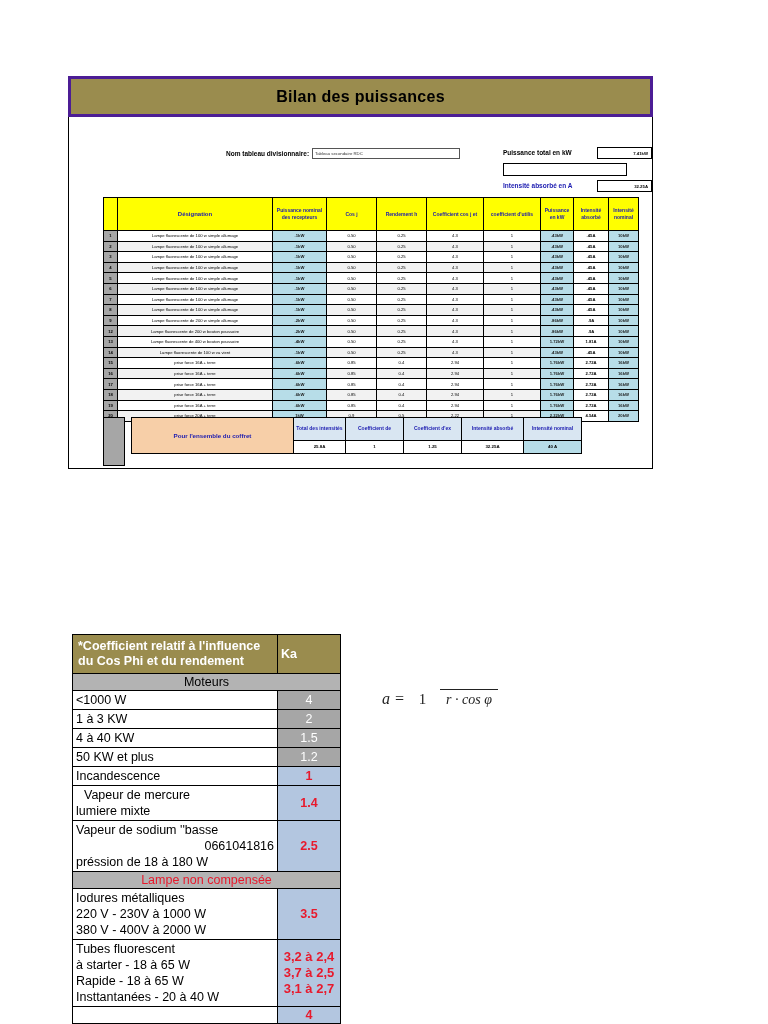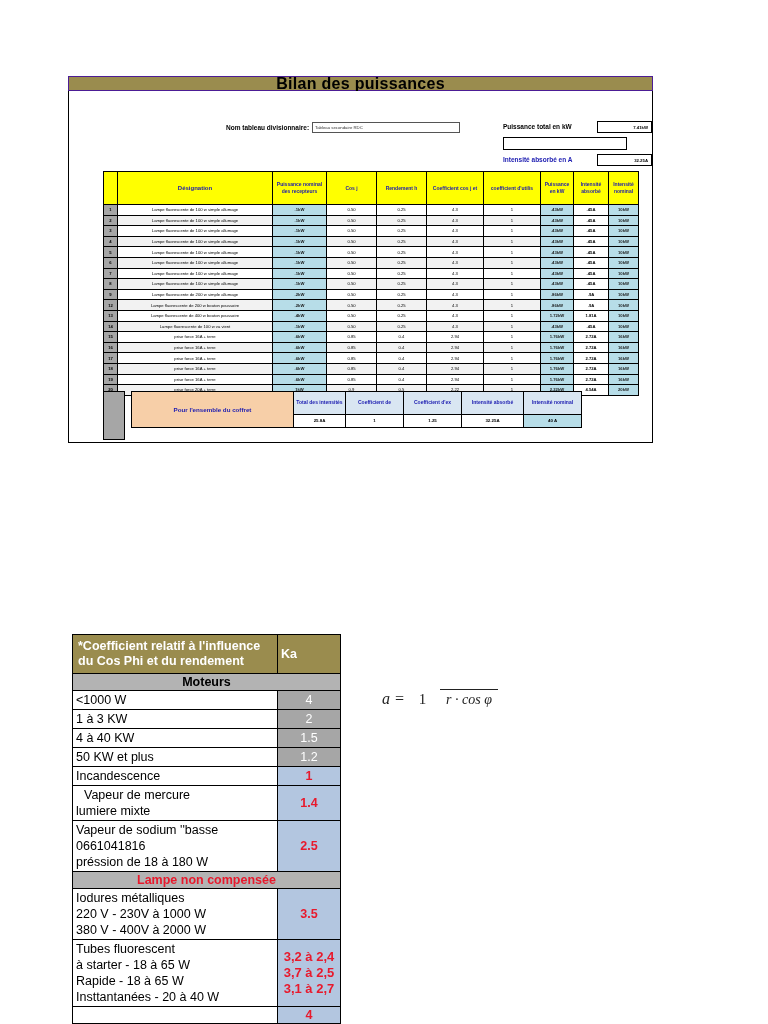--- a/index.html
+++ b/index.html
@@ -11,22 +11,22 @@
     overflow: hidden;
   }
   #page { position: relative; width: 768px; height: 1024px; background:#fff; }
 
   
   .sheet-top {
     position: absolute; left: 68px; top: 76px; width: 585px;
   }
   .title-bar {
     background: #9a8c4e;
-    border: 1px solid #4c1d95;
-    height: 15px;
+    border: 3px solid #4c1d95;
+    height: 41px;
     display: flex; align-items: center; justify-content: center;
     font-size: 16px; font-weight: bold; color: #000;
     letter-spacing: .3px;
   }
   .sheet-body {
     border: 1px solid #000;
     border-top: none;
     background: #fff;
     padding: 0;
     height: 352px;
@@ -145,21 +145,21 @@
     border: 1px solid #000;
     font-size: 12.5px;
     padding: 1px 3px;
     vertical-align: middle;
   }
   .ka-head {
     background:#9a8c4e; color:#fff; font-weight:bold;
   }
   .ka-head .t1 { font-size: 12.5px; line-height: 15px; }
   .ka-sec {
-    background:#b3b3b3; text-align:center; font-weight:bold;
+    background:#b3b3b3; text-align:center; font-weight:normal;
     font-size:12.5px; color:#000;
   }
   .ka-sec.red { color:#e8192c; }
   .ka-lab { background:#ffffff; color:#000; text-align:left; }
   .ka-val-gray { background:#a6a6a6; color:#fff; text-align:center; font-size:13px; }
   .ka-val-blue { background:#b3c6e0; color:#e8192c; text-align:center; font-weight:bold; font-size:13.5px; }
   .ka-val-blue.multi { line-height:16px; font-size:13px; }
 
   
   .formula {
@@ -525,21 +525,21 @@
           <tr>
             <td class="ka-lab">
               <div style="line-height: 16px; margin-left: 8px;">Vapeur de mercure</div>
               <div style="line-height: 16px;">lumiere mixte</div>
             </td>
             <td class="ka-val-blue">1.4</td>
           </tr>
           <tr>
             <td class="ka-lab">
               <div style="line-height: 16px;">Vapeur de sodium ''basse</div>
-              <div style="line-height: 16px;">0661041816</div>
+              <div style="line-height: 16px; text-align: right;">0661041816</div>
               <div style="line-height: 16px;">préssion de 18 à 180 W</div>
             </td>
             <td class="ka-val-blue">2.5</td>
           </tr>
           <tr>
             <td colspan="2" class="ka-sec red">Lampe non compensée</td>
           </tr>
           <tr>
             <td class="ka-lab">
               <div style="line-height: 16px;">Iodures métalliques</div>

